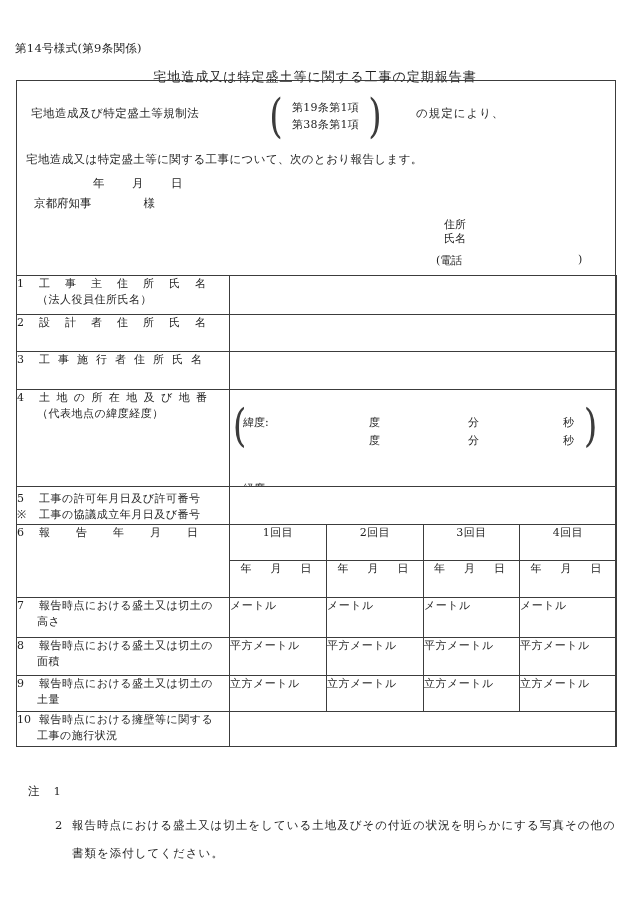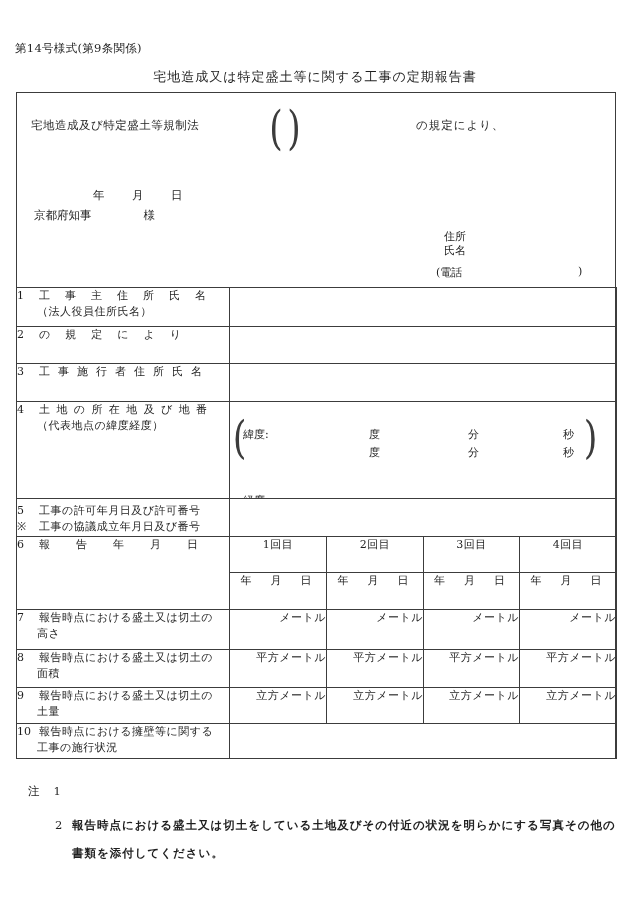--- a/index.html
+++ b/index.html
@@ -7,21 +7,21 @@
     width:630px; height:903px;
     font-family:"DejaVu Serif","Liberation Serif",serif;
     color:#1f1f1f;
     -webkit-font-smoothing:antialiased;
   }
   .page { position:relative; width:630px; height:903px; overflow:hidden; background:#fff; }
 
   .form-code { position:absolute; left:15px; top:41px; font-size:11.5px; letter-spacing:0.3px; }
   .doc-title { position:absolute; left:0; top:68px; width:100%; text-align:center; font-size:13px; letter-spacing:1px; }
 
-  .box { position:absolute; left:16px; top:92px; width:598px; height:665px; border:1px solid #3c3c3c; }
+  .box { position:absolute; left:16px; top:80px; width:598px; height:665px; border:1px solid #3c3c3c; }
 
   
   .law-name   { position:absolute; left:14px;  top:25px; font-size:11.5px; letter-spacing:0.5px; }
   .bracket-group { position:absolute; left:250px; top:11px; display:flex; align-items:center; }
   .big-paren { font-size:46px; line-height:48px; font-weight:300; color:#3c3c3c;
                transform:scaleX(0.75); display:inline-block; }
   .clauses { margin:0 7px; font-size:11px; line-height:17.5px; letter-spacing:0.3px; text-align:left; }
   .law-suffix { position:absolute; left:399px; top:25px; font-size:11.5px; letter-spacing:1px; }
 
   .sentence { position:absolute; left:9px; top:71px; font-size:11.5px; letter-spacing:0.4px; }
@@ -43,21 +43,21 @@
   .ltext{ flex:1; letter-spacing:0.5px; }
   .ls15 { letter-spacing:15px; white-space:nowrap; }
   .ls8  { letter-spacing:8px;  white-space:nowrap; }
   .ls6  { letter-spacing:6.4px;white-space:nowrap; }
   .ls7n { letter-spacing:7px;  white-space:nowrap; margin-left:-6px; }
   .ls4n { letter-spacing:4px;  white-space:nowrap; margin-left:-6px; }
   .l2block { margin-left:20px; line-height:16px; letter-spacing:0.5px;font-family:Liberation Mono, monospace; }
   .r6text { letter-spacing:26px; white-space:nowrap; }
 
   td.datacell { }
-  td.unit { text-align:right; padding:6px 9px 0 0; letter-spacing:0.5px; }
+  td.unit { padding:6px 9px 0 0; letter-spacing:0.5px; }
   td.kaime { text-align:center; vertical-align:middle; letter-spacing:0.5px; }
   td.ymd { text-align:center; vertical-align:middle; letter-spacing:4px; }
 
   
   .coord { position:relative; width:100%; height:100%; }
   .coord .cp { position:absolute; font-size:44px; line-height:46px; font-weight:300; color:#3c3c3c; transform:scaleX(0.8); }
   .cp-l { left:1px; top:13px; }
   .cp-r { left:352px; top:13px; }
   .coord .t { position:absolute; font-size:11px; line-height:11px; }
   .lat-lbl { left:13px; top:27px; }
@@ -66,39 +66,44 @@
   .min1 { left:238px; top:27px; } .min2 { left:238px; top:45px; }
   .sec1 { left:333px; top:27px; } .sec2 { left:333px; top:45px; }
 
   
   .notes { position:absolute; left:28px; top:783px; font-size:11.5px; }
   .note1 { display:flex; line-height:16px; }
   .note1 .n1num { margin-left:14px; }
   .note1 .n1text { margin-left:9px; letter-spacing:1px; }
   .note2 { display:flex; margin-top:12px; }
   .note2 .n2num { margin-left:27px; flex:0 0 17px; line-height:28px; }
-  .note2 .n2text { width:544px; line-height:28px; letter-spacing:1px;font-weight:bold; }
+  .note2 .n2text { width:544px; line-height:28px; letter-spacing:1px; }
 </style>
 </head>
 <body>
 
 <div class="page">
 
   <div class="form-code">第14号様式(第9条関係)</div>
   <div class="doc-title">宅地造成又は特定盛土等に関する工事の定期報告書</div>
 
   <div class="box">
 
     <div class="law-name">宅地造成及び特定盛土等規制法</div>
     <div class="bracket-group">
       <span class="big-paren">(</span>
+      <span class="clauses">
+        <span>第19条第1項</span><br>
+        <span>第38条第1項</span>
+      </span>
       <span class="big-paren">)</span>
     </div>
     <div class="law-suffix">の規定により、</div>
 
+    <div class="sentence">宅地造成又は特定盛土等に関する工事について、次のとおり報告します。</div>
     <div class="date-line">年　月　日</div>
     <div class="addressee-line">
       <span>京都府知事</span><span class="honorific">様</span>
     </div>
     <div class="address-block">
       <span>住所</span><br>
       <span>氏名</span>
     </div>
     <div class="phone-line">(電話</div>
     <div class="phone-close">)</div>
@@ -121,21 +126,21 @@
               </div>
           <div class="l2block ls7n">（法人役員住所氏名）</div>
         </td>
         <td colspan="4" class="datacell"></td>
       </tr>
 
       <tr style="height:37px">
         <td class="lblcell vmid">
           <div class="lrow">
                 <span class="no">2</span>
-                <span class="ltext ls15">の規定により</span>
+                <span class="ltext ls15">設計者住所氏名</span>
               </div>
         </td>
         <td colspan="4" class="datacell"></td>
       </tr>
 
       <tr style="height:38px">
         <td class="lblcell vmid">
           <div class="lrow">
                 <span class="no">3</span>
                 <span class="ltext ls8">工事施行者住所氏名</span>

